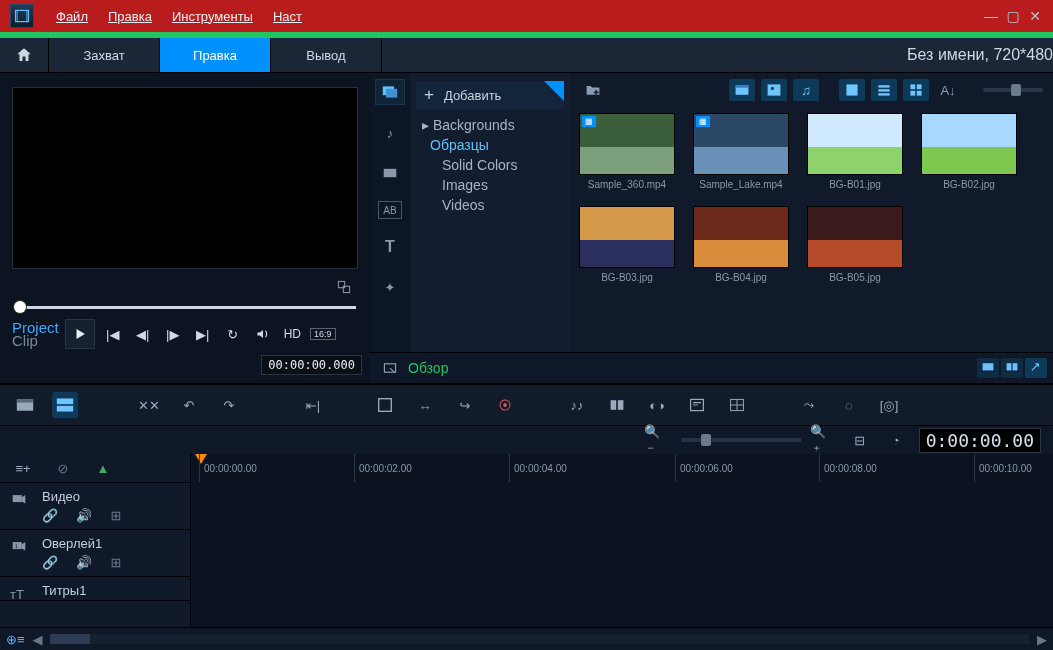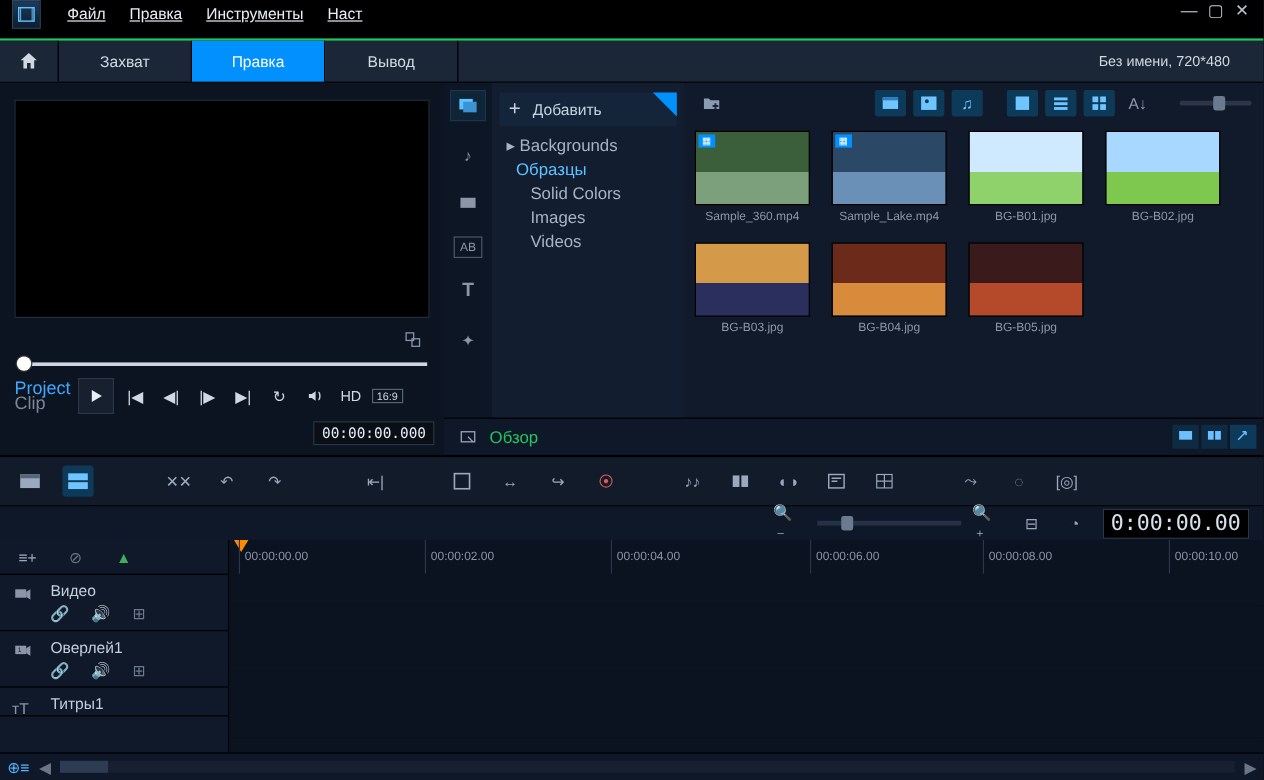--- a/index.html
+++ b/index.html
@@ -1,26 +1,26 @@
 <!DOCTYPE html>
 <html><head>
 <meta charset="utf-8">
 <style>
 html,body{margin:0;padding:0;width:1053px;height:650px;overflow:hidden;background:#0d1421;font-family:"Segoe UI",Arial,sans-serif;color:#b8c4d4;font-size:13px;user-select:none}
 .app{display:flex;flex-direction:column;width:100%;height:100%}
-.menubar{display:flex;align-items:flex-start;height:32px;background:#000000;border-bottom:2px solid #22c55e;padding:0 10px}
+.menubar{display:flex;align-items:center;height:32px;background:#b91c1c;border-bottom:6px solid #22c55e;padding:0 10px}
 .logo{width:22px;height:22px;margin-right:12px;background:linear-gradient(#1f3b5a,#0c1d2e);border:1px solid #2a4766;display:flex;align-items:center;justify-content:center;color:#5fc1ff;font-weight:700;font-size:11px}
 .menu-item{padding:4px 10px;cursor:pointer;text-decoration:underline;color:#e8eef5}
 .titlearea{margin-left:auto;display:flex;align-items:center;gap:6px}
 .winbtn{width:16px;height:16px;display:flex;align-items:center;justify-content:center;color:#b8c4d4;cursor:pointer;font-size:14px}
 .modebar{display:flex;align-items:stretch;height:34px;background:#1b2636;border-bottom:1px solid #000}
 .homebtn{width:48px;display:flex;align-items:center;justify-content:center;border-right:1px solid #000;background:#1b2636;cursor:pointer}
 .mode-tab{width:110px;display:flex;align-items:center;justify-content:center;border-right:1px solid #000;cursor:pointer;color:#d0dae6}
 .mode-tab.active{background:#0091ff;color:#fff}
-.mode-right{margin-left:auto;display:flex;align-items:center;padding-right:28px;color:#cfd8e3;font-size:12px}
+.mode-right{margin-left:auto;display:flex;align-items:center;padding-right:0;color:#cfd8e3;font-size:16px}
 .upper{display:flex;height:310px;border-bottom:2px solid #000}
 .pvw{width:370px;background:#0c1421;display:flex;flex-direction:column;padding:8px 8px 4px 8px;box-sizing:border-box}
 .pvw-screen{flex:0 0 180px;background:#000;border:1px solid #242d3d;margin:6px 4px 4px 4px}
 .pvw-icons{display:flex;justify-content:flex-end;gap:6px;padding:2px 6px}
 .scrub{position:relative;height:12px;margin:0 6px}
 .scrub-track{position:absolute;left:0;right:0;top:5px;height:3px;background:#cfd6df}
 .scrub-handle{position:absolute;left:0;top:0;width:12px;height:12px;border-radius:50%;background:#fff;box-shadow:0 0 0 1px #333}
 .pvw-ctl{display:flex;align-items:center;padding:6px 4px;gap:6px}
 .pvw-labels{font-size:15px;line-height:13px;color:#3da8ff}
 .pvw-labels .g{color:#7c8896}

